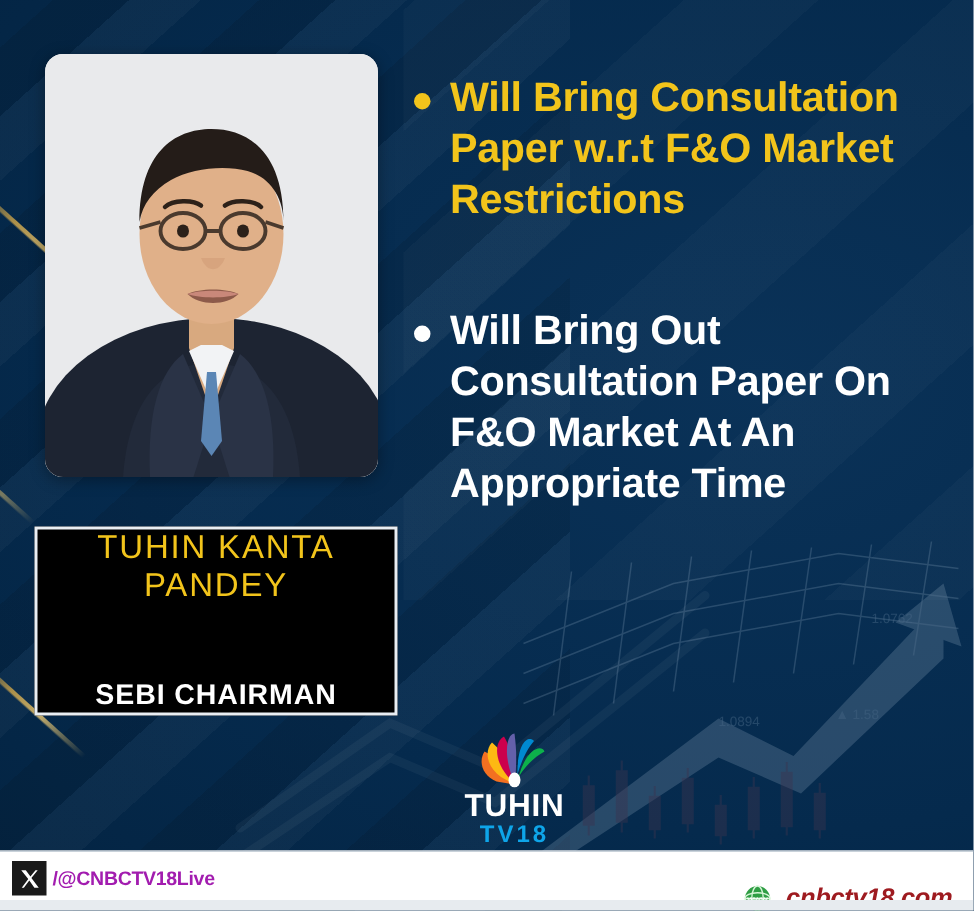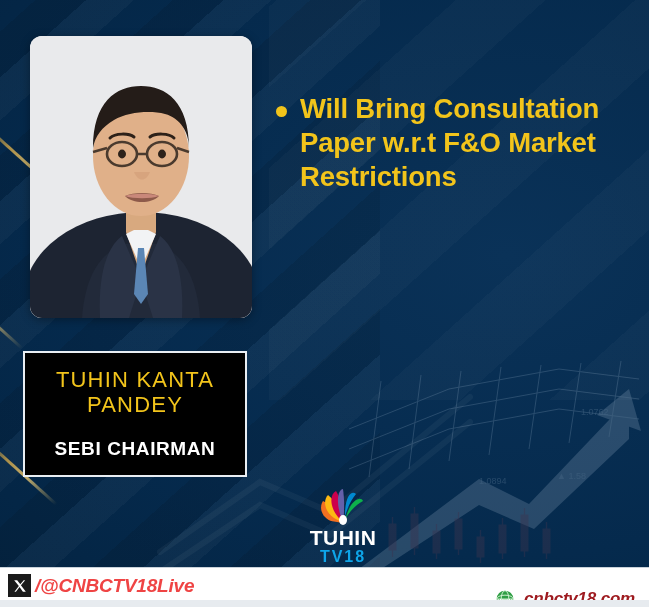--- a/index.html
+++ b/index.html
@@ -99,29 +99,29 @@
     overflow: hidden;
     box-shadow: 0 2px 10px rgba(0,0,0,.35);
   }
   .portrait svg { display: block; width: 100%; height: 100%; }
 
   
   .plate {
     position: absolute;
     left: 23px;
     top: 351px;
-    width: 224px;
+    width: 242px;
     height: 126px;
     background: #000000;
     border: 2px solid #e9eef3;
     box-sizing: border-box;
     display: flex;
     flex-direction: column;
     align-items: center;
-    justify-content: center;
+    justify-content: space-between;
   }
   .plate-name {
     color: #f2c41b;
     font-size: 22px;
     letter-spacing: 1.2px;
     line-height: 1.12;
     text-align: center;
     font-weight: 400;
     padding: 0 6px;
   }
@@ -133,21 +133,20 @@
     text-align: center;
     margin-top: 20px;
   }
 
   
   .bullets {
     position: absolute;
     left: 276px;
     top: 48px;
     width: 366px;
-    margin-top: 44px;
   }
   .bullet {
     display: flex;
     align-items: flex-start;
     gap: 13px;
   }
   .bullet + .bullet { margin-top: 54px; }
   .dot {
     width: 11px;
     height: 11px;
@@ -192,24 +191,23 @@
   }
   .x-box {
     width: 23px;
     height: 23px;
     background: #1a1a1a;
     display: flex;
     align-items: center;
     justify-content: center;
   }
   .x-text {
-    color: #ef4444;
-    font-size: 19px;
-    font-weight: bold;
-    font-style: italic;
+    color: #a21caf;
+    font-size: 13px;
+    font-weight: bold;
     letter-spacing: -0.2px;
   }
   .site {
     position: absolute;
     right: 14px;
     top: 21px;
     display: flex;
     align-items: center;
     gap: 9px;
     justify-content: flex-end;
@@ -327,20 +325,24 @@
   <div class="plate">
     <div class="plate-name">TUHIN KANTA PANDEY</div>
     <div class="plate-title">SEBI CHAIRMAN</div>
   </div>
 
   <div class="bullets">
     <div class="bullet">
       <div class="dot dot-yellow"></div>
       <div class="btext btext-yellow">Will Bring Consultation Paper w.r.t F&amp;O Market Restrictions</div>
     </div>
+    <div class="bullet">
+      <div class="dot dot-white"></div>
+      <div class="btext btext-white">Will Bring Out Consultation Paper On F&amp;O Market At An Appropriate Time</div>
+    </div>
   </div>
 
   <div class="logo-block">
     <svg width="62" height="42" viewBox="0 0 62 42" style="display:block;margin:0 auto 2px;">
       <g transform="translate(31,40)">
         <path d="M0 0 C-3 -12 -12 -18 -20 -22 C-24 -16 -22 -6 -12 -2 Z" fill="#f37021"></path>
         <path d="M0 0 C-2 -14 -8 -22 -15 -28 C-20 -23 -19 -12 -9 -5 Z" fill="#fdb913"></path>
         <path d="M0 0 C0 -16 -3 -25 -7 -32 C-13 -29 -14 -17 -5 -6 Z" fill="#cc004c"></path>
         <path d="M0 0 C2 -16 1 -26 0 -34 C-4 -34 -8 -24 -2 -6 Z" fill="#6460aa"></path>
         <path d="M0 0 C4 -15 8 -23 13 -29 C9 -33 2 -28 2 -8 Z" fill="#0089d0"></path>

